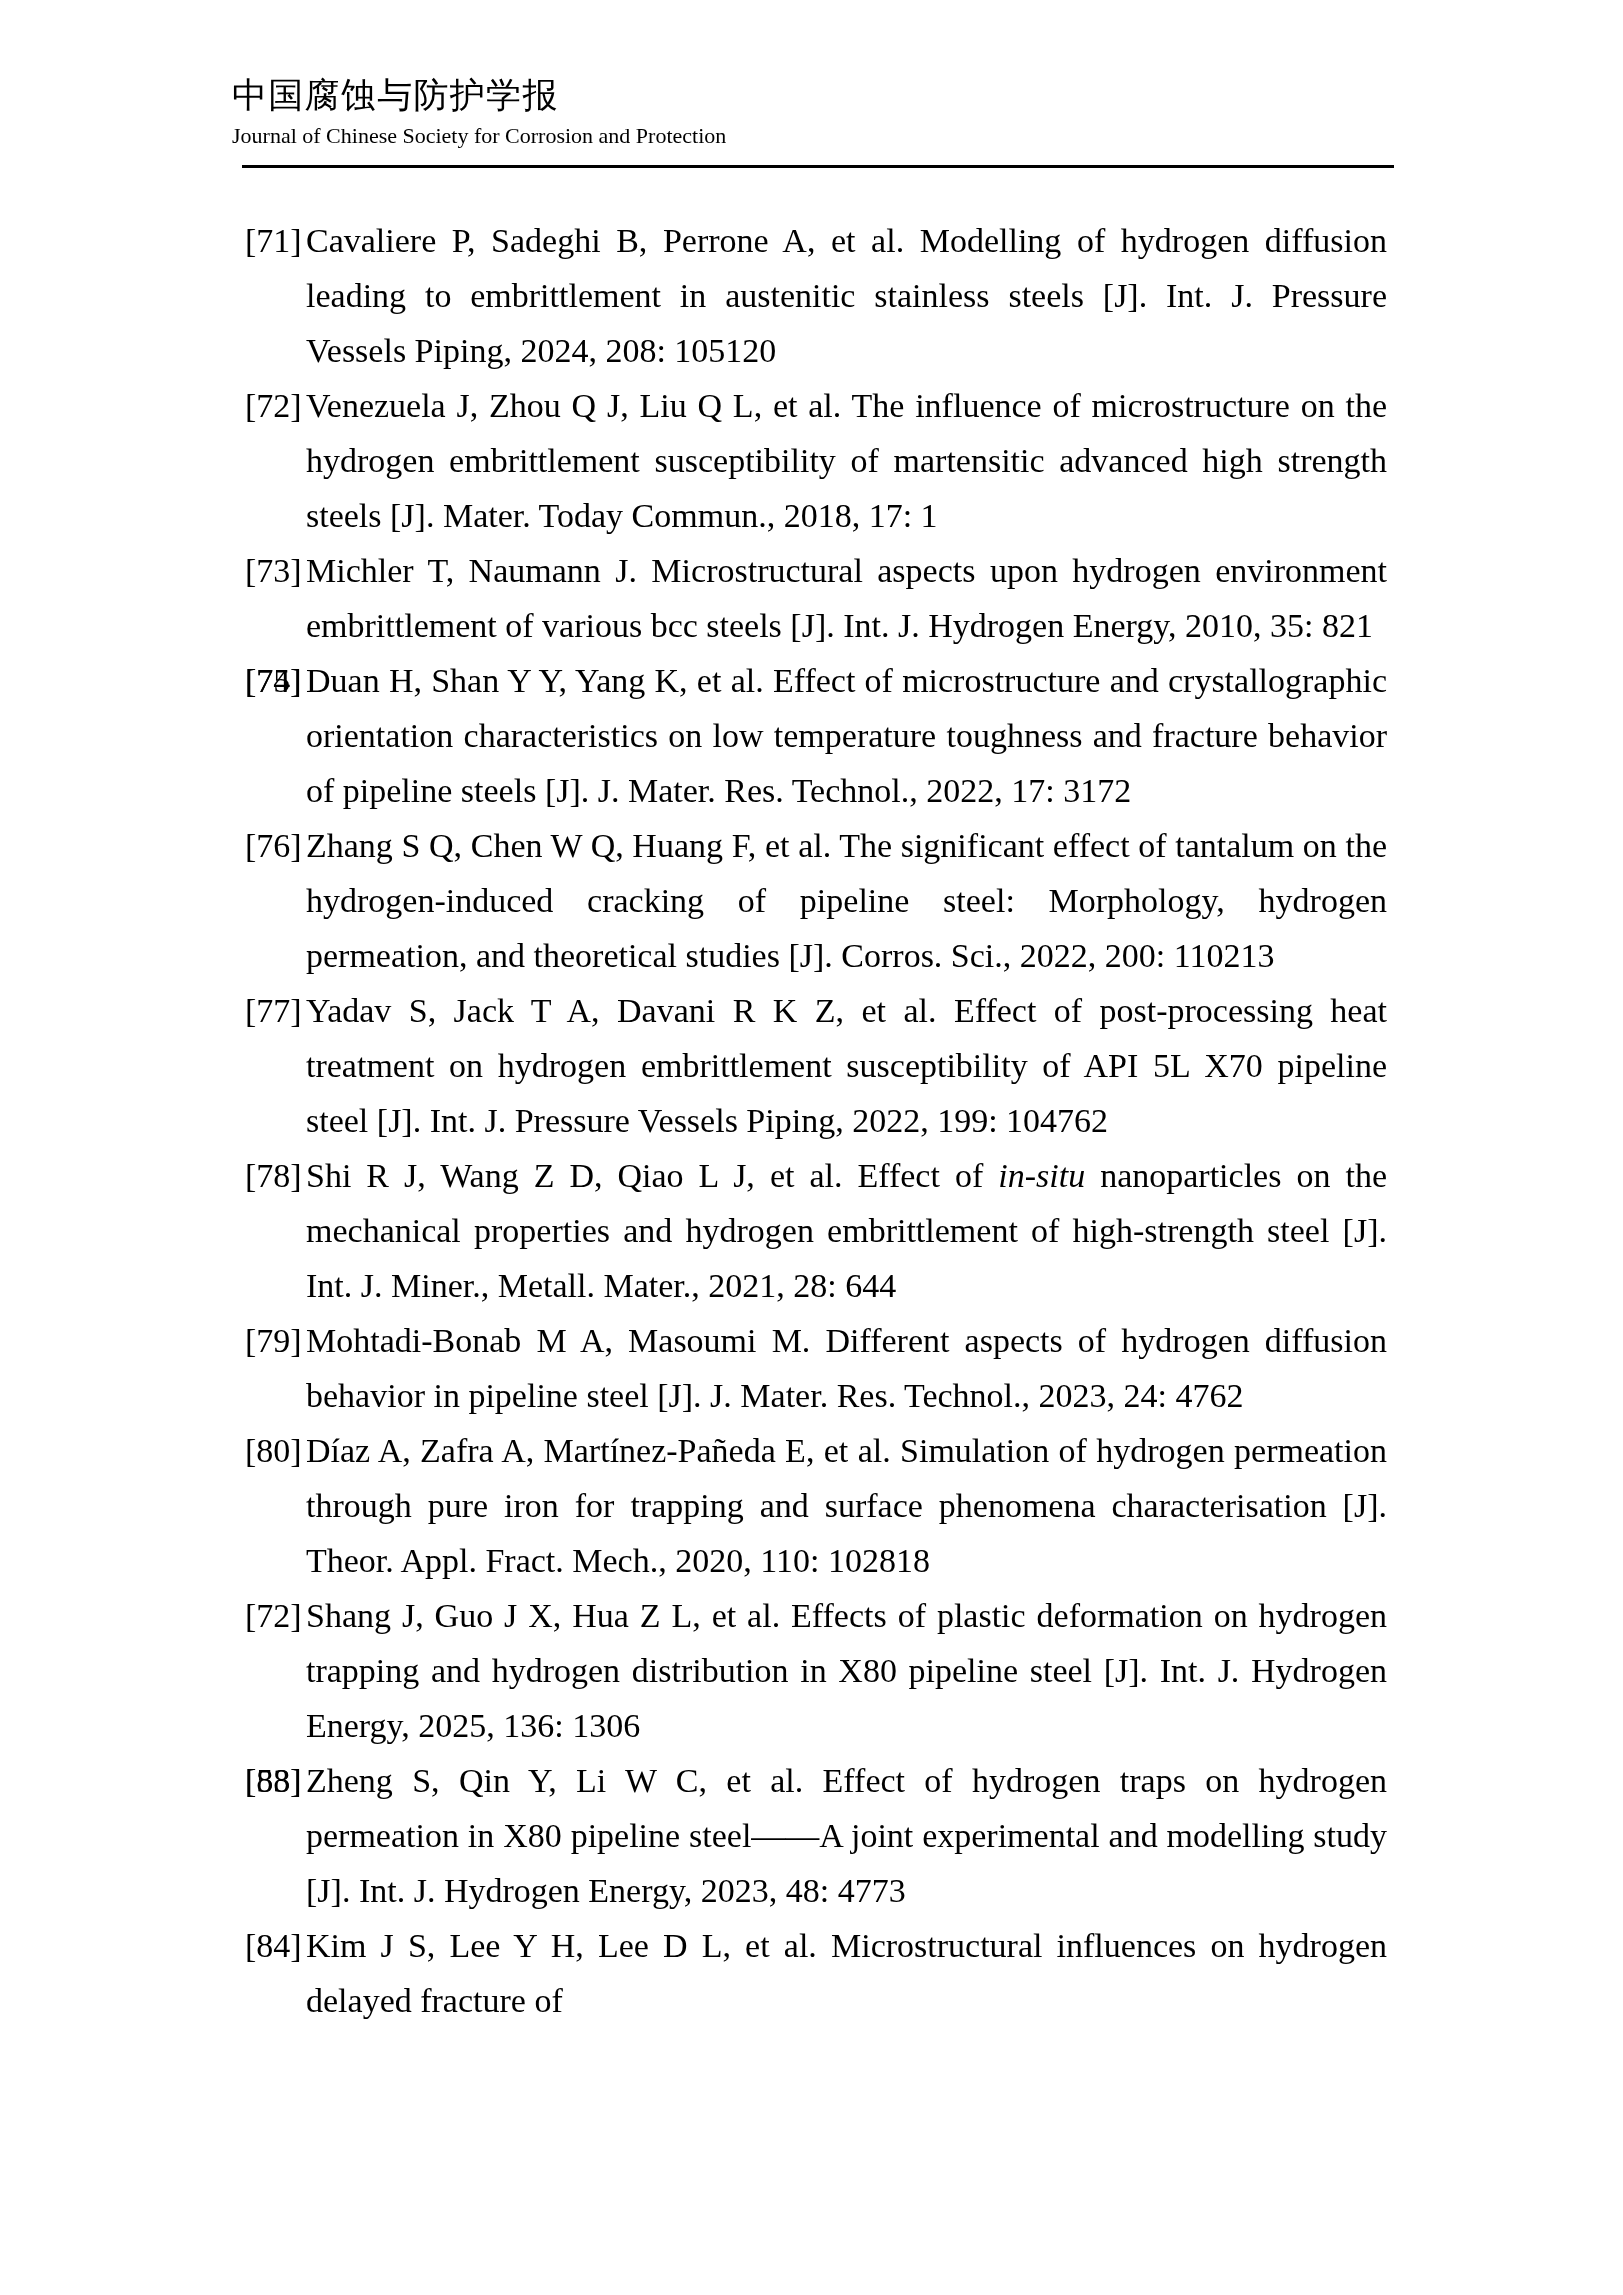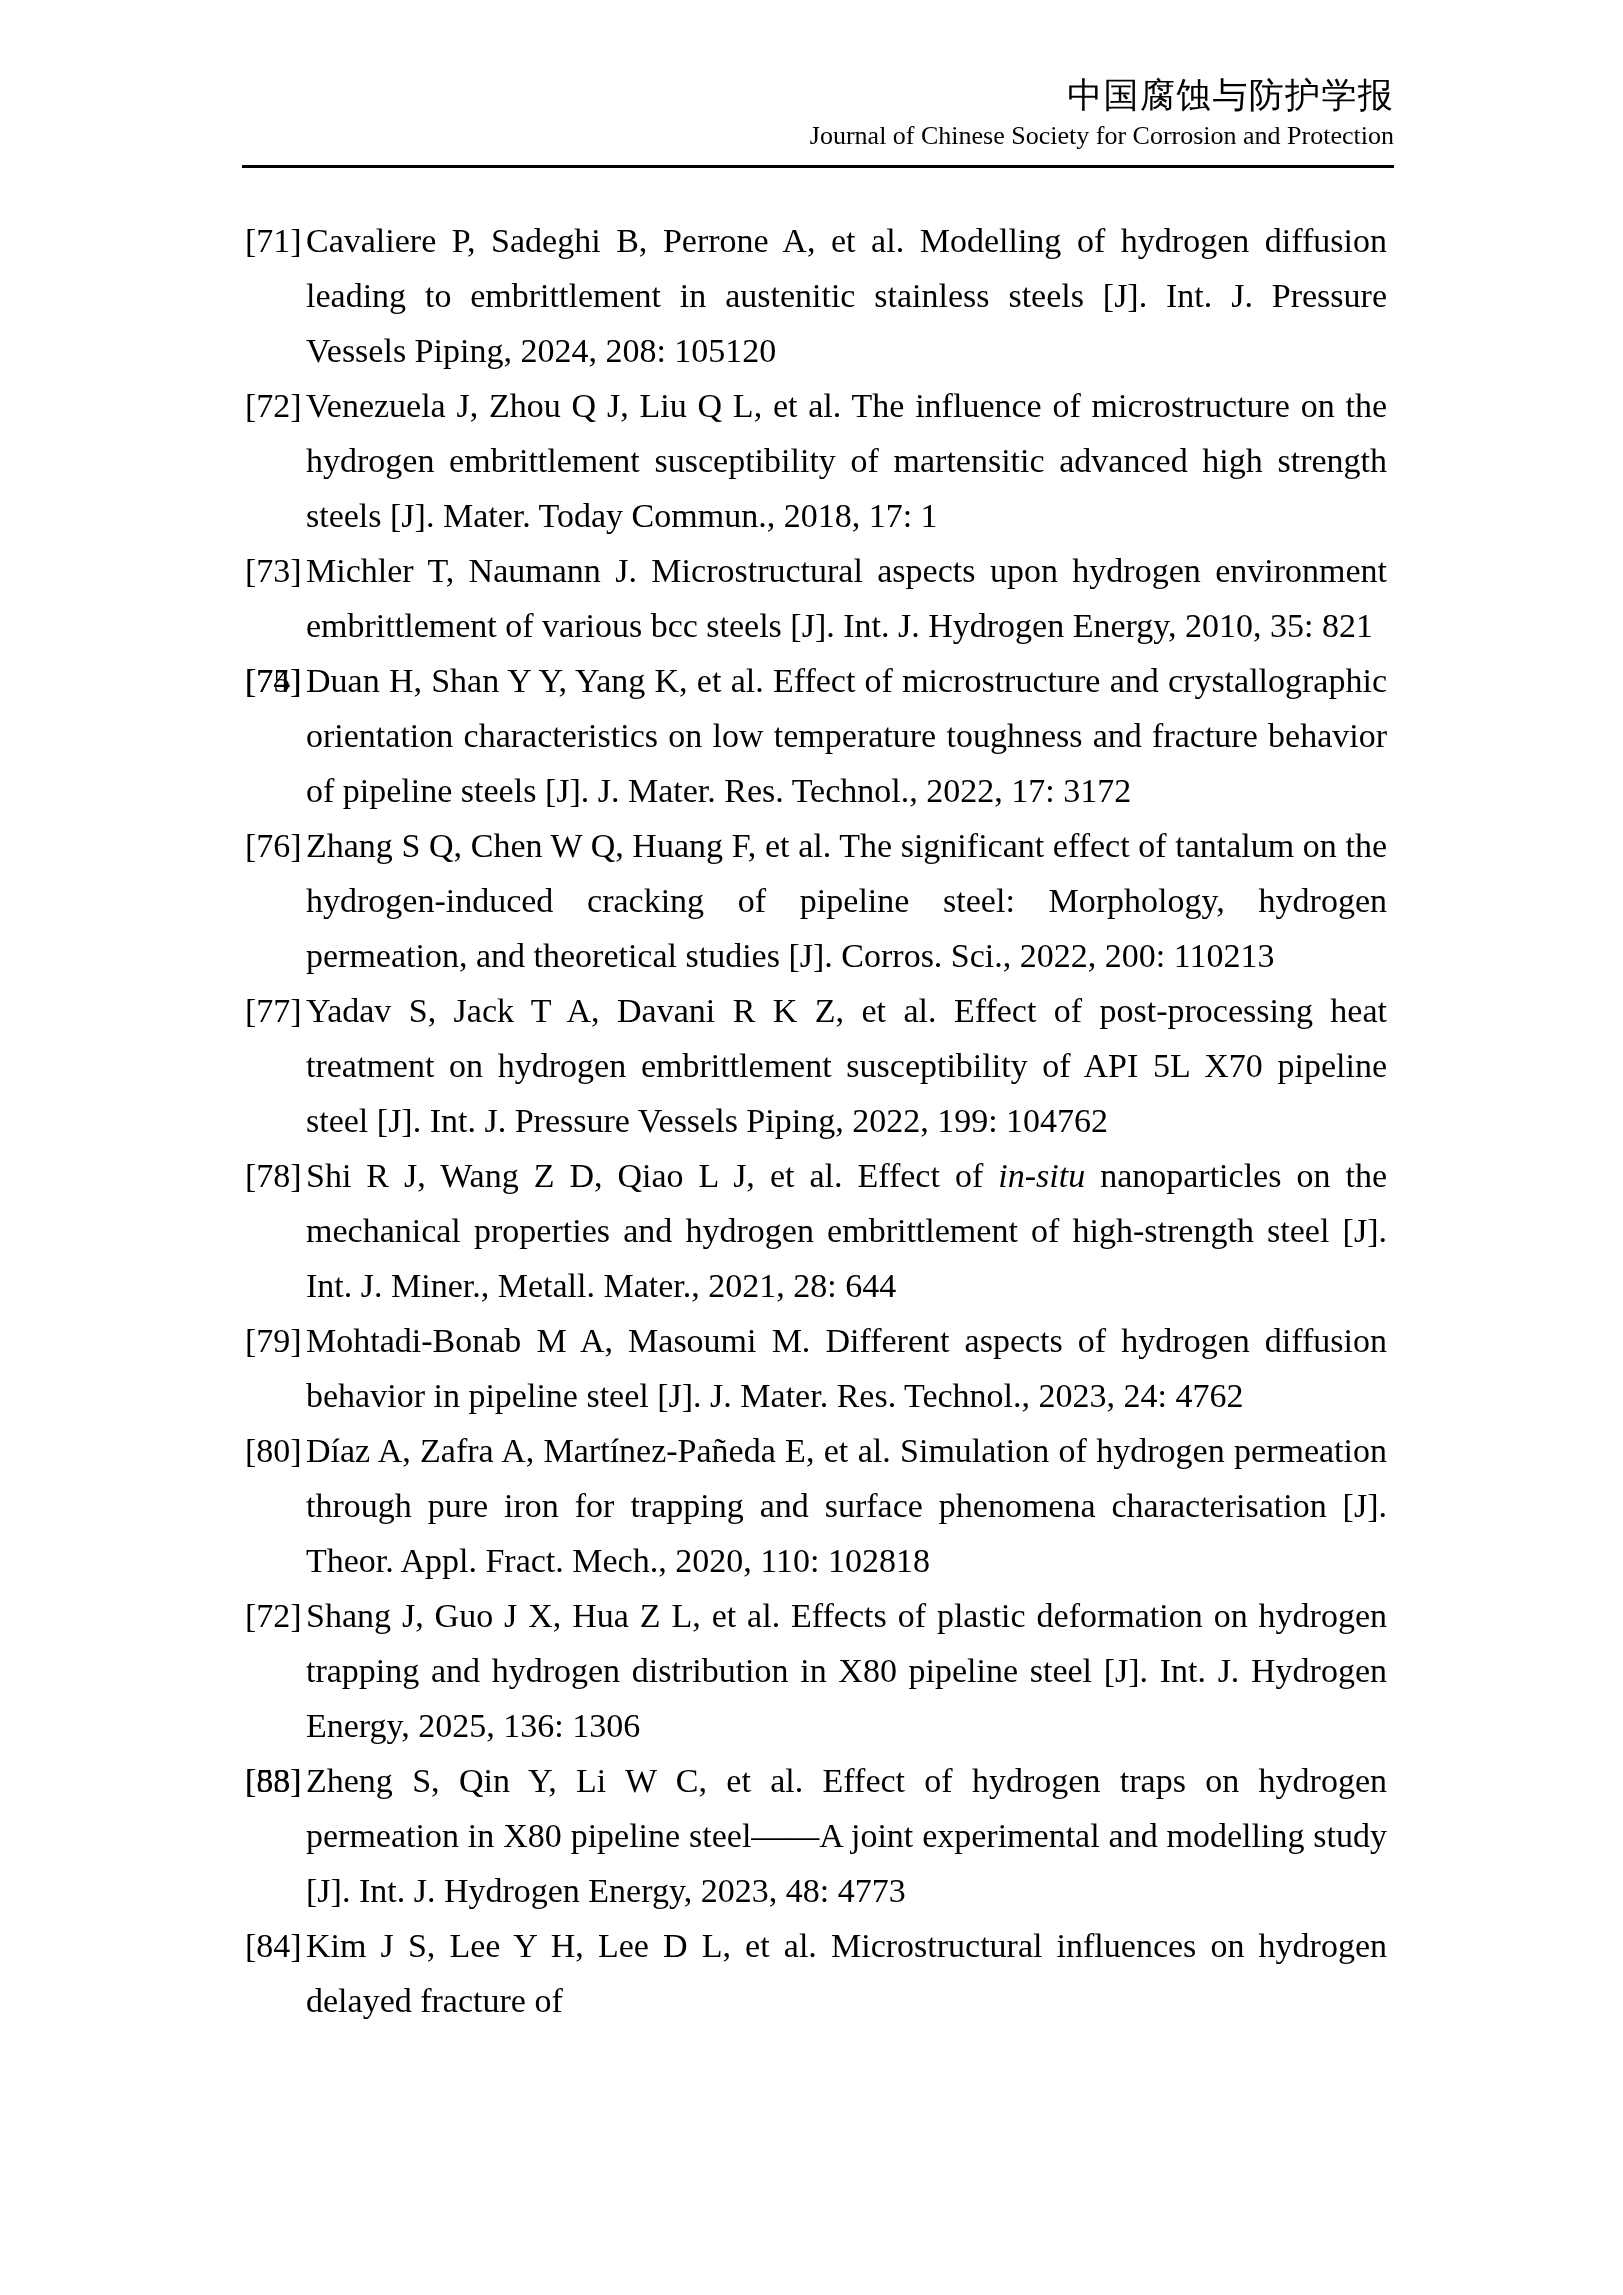--- a/index.html
+++ b/index.html
@@ -1,20 +1,20 @@
 <!DOCTYPE html>
 <html style="font-size:10.5px"><head>
 <meta charset="utf-8">
 <style>
   html, body { margin: 0; padding: 0; background: #ffffff; }
   body { width: 1623px; height: 2295px; position: relative; overflow: hidden;
          font-family: "Liberation Serif", "DejaVu Serif", serif; color: #000; }
-  .header { position: absolute; left: 242px; width: 1152px; top: 72px; text-align: right; }
+  .header { position: absolute; left: 232px; width: 1152px; top: 72px; text-align: left; }
   .header-cn { font-size: 35px; line-height: 46px; letter-spacing: 1.3px; font-family: "DejaVu Sans", sans-serif; font-weight: normal; }
-  .header-en { font-size: 26px; line-height: 33px; margin-top: 1.3px; }
+  .header-en { font-size: 22px; line-height: 33px; margin-top: 1.3px; }
   .header-rule { position: absolute; left: 242px; width: 1152px; top: 165px; height: 3.3px; background: #000; }
   .refs { position: absolute; left: 245px; width: 1142px; top: 213px; }
   .ref { position: relative; padding-left: 61px; font-size: 34px; line-height: 55px;
          text-align: justify; text-align-last: left; }
   .ref-num { position: absolute; left: 0; top: 0; }
   .ref-text sub { font-size: 0.6em; vertical-align: -0.25em; line-height: 0; }
   .ref-text i { font-style: italic; }
 </style>
 </head>
 <body>

